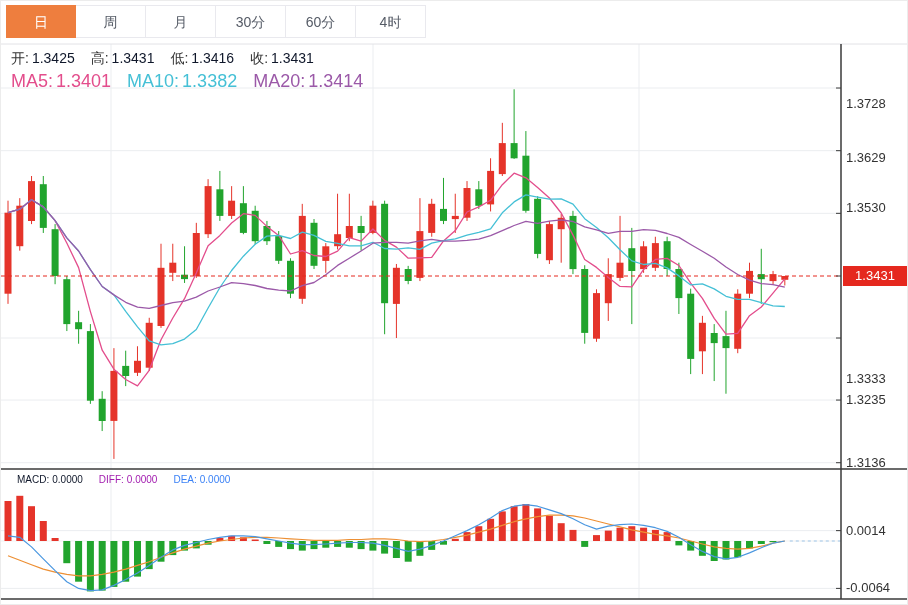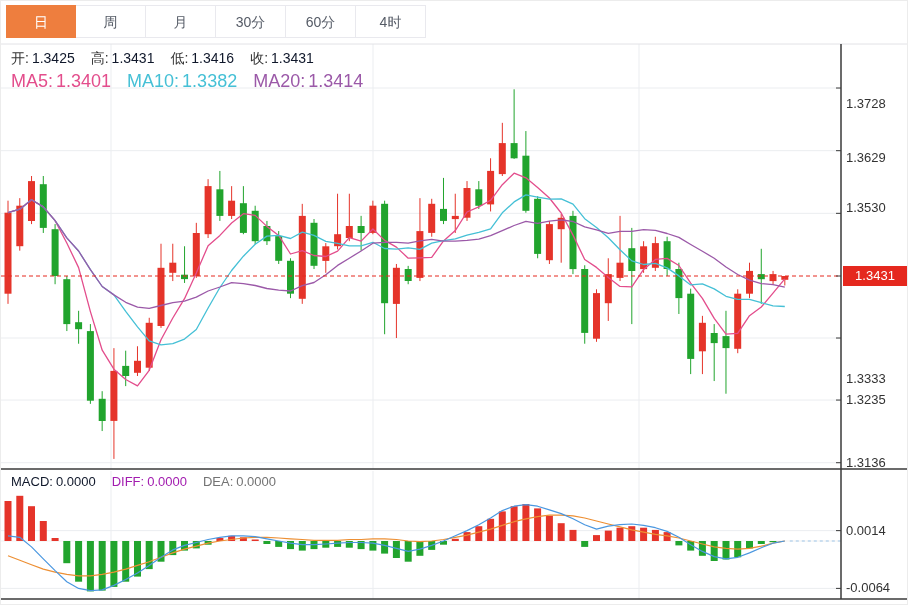--- a/index.html
+++ b/index.html
@@ -7,29 +7,29 @@
           font-family:"Liberation Sans",sans-serif;border:1px solid #ececec;box-sizing:border-box;}
   .tabbar{position:absolute;top:4px;left:5px;display:flex;z-index:5;}
   .tab{width:70px;height:33px;line-height:33px;text-align:center;font-size:14px;color:#555b66;
        background:#fff;border:1px solid #e9e9ee;border-left:none;cursor:pointer;box-sizing:border-box;}
   .tab:first-child{border-left:1px solid #e9e9ee;}
   .tab.active{background:#ee7e3e;border-color:#ee7e3e;color:#fff;}
   svg#chart-svg{position:absolute;top:0;left:0;}
   .row{position:absolute;display:flex;gap:16px;z-index:4;white-space:nowrap;}
   .ohlc-row{top:49px;left:10px;font-size:14px;}
   .ma-row{top:70px;left:10px;font-size:18px;}
-  .macd-row{top:473px;left:10px;font-size:13px;}
+  .macd-row{top:473px;left:16px;font-size:10px;}
   .grp{display:flex;gap:3px;}
   .lbl-dark{color:#333;}
   .v-red{color:#0f172a;}
   .v-ma5{color:#e34d8c;}
   .v-ma10{color:#45c0d6;}
   .v-ma20{color:#9b59a8;}
   .v-diff{color:#a21caf;}
-  .v-dea{color:#737373;}
+  .v-dea{color:#3b82f6;}
   .axis-label{position:absolute;left:845px;font-size:13px;color:#333;z-index:4;}
   .price-tag{position:absolute;left:842px;width:64px;height:20px;background:#e5281e;color:#fff;
              font-size:13px;line-height:20px;text-align:center;z-index:4;}
 </style>
 </head>
 <body>
 
 <div class="screen">
 
   <div class="tabbar" id="tabbar">

